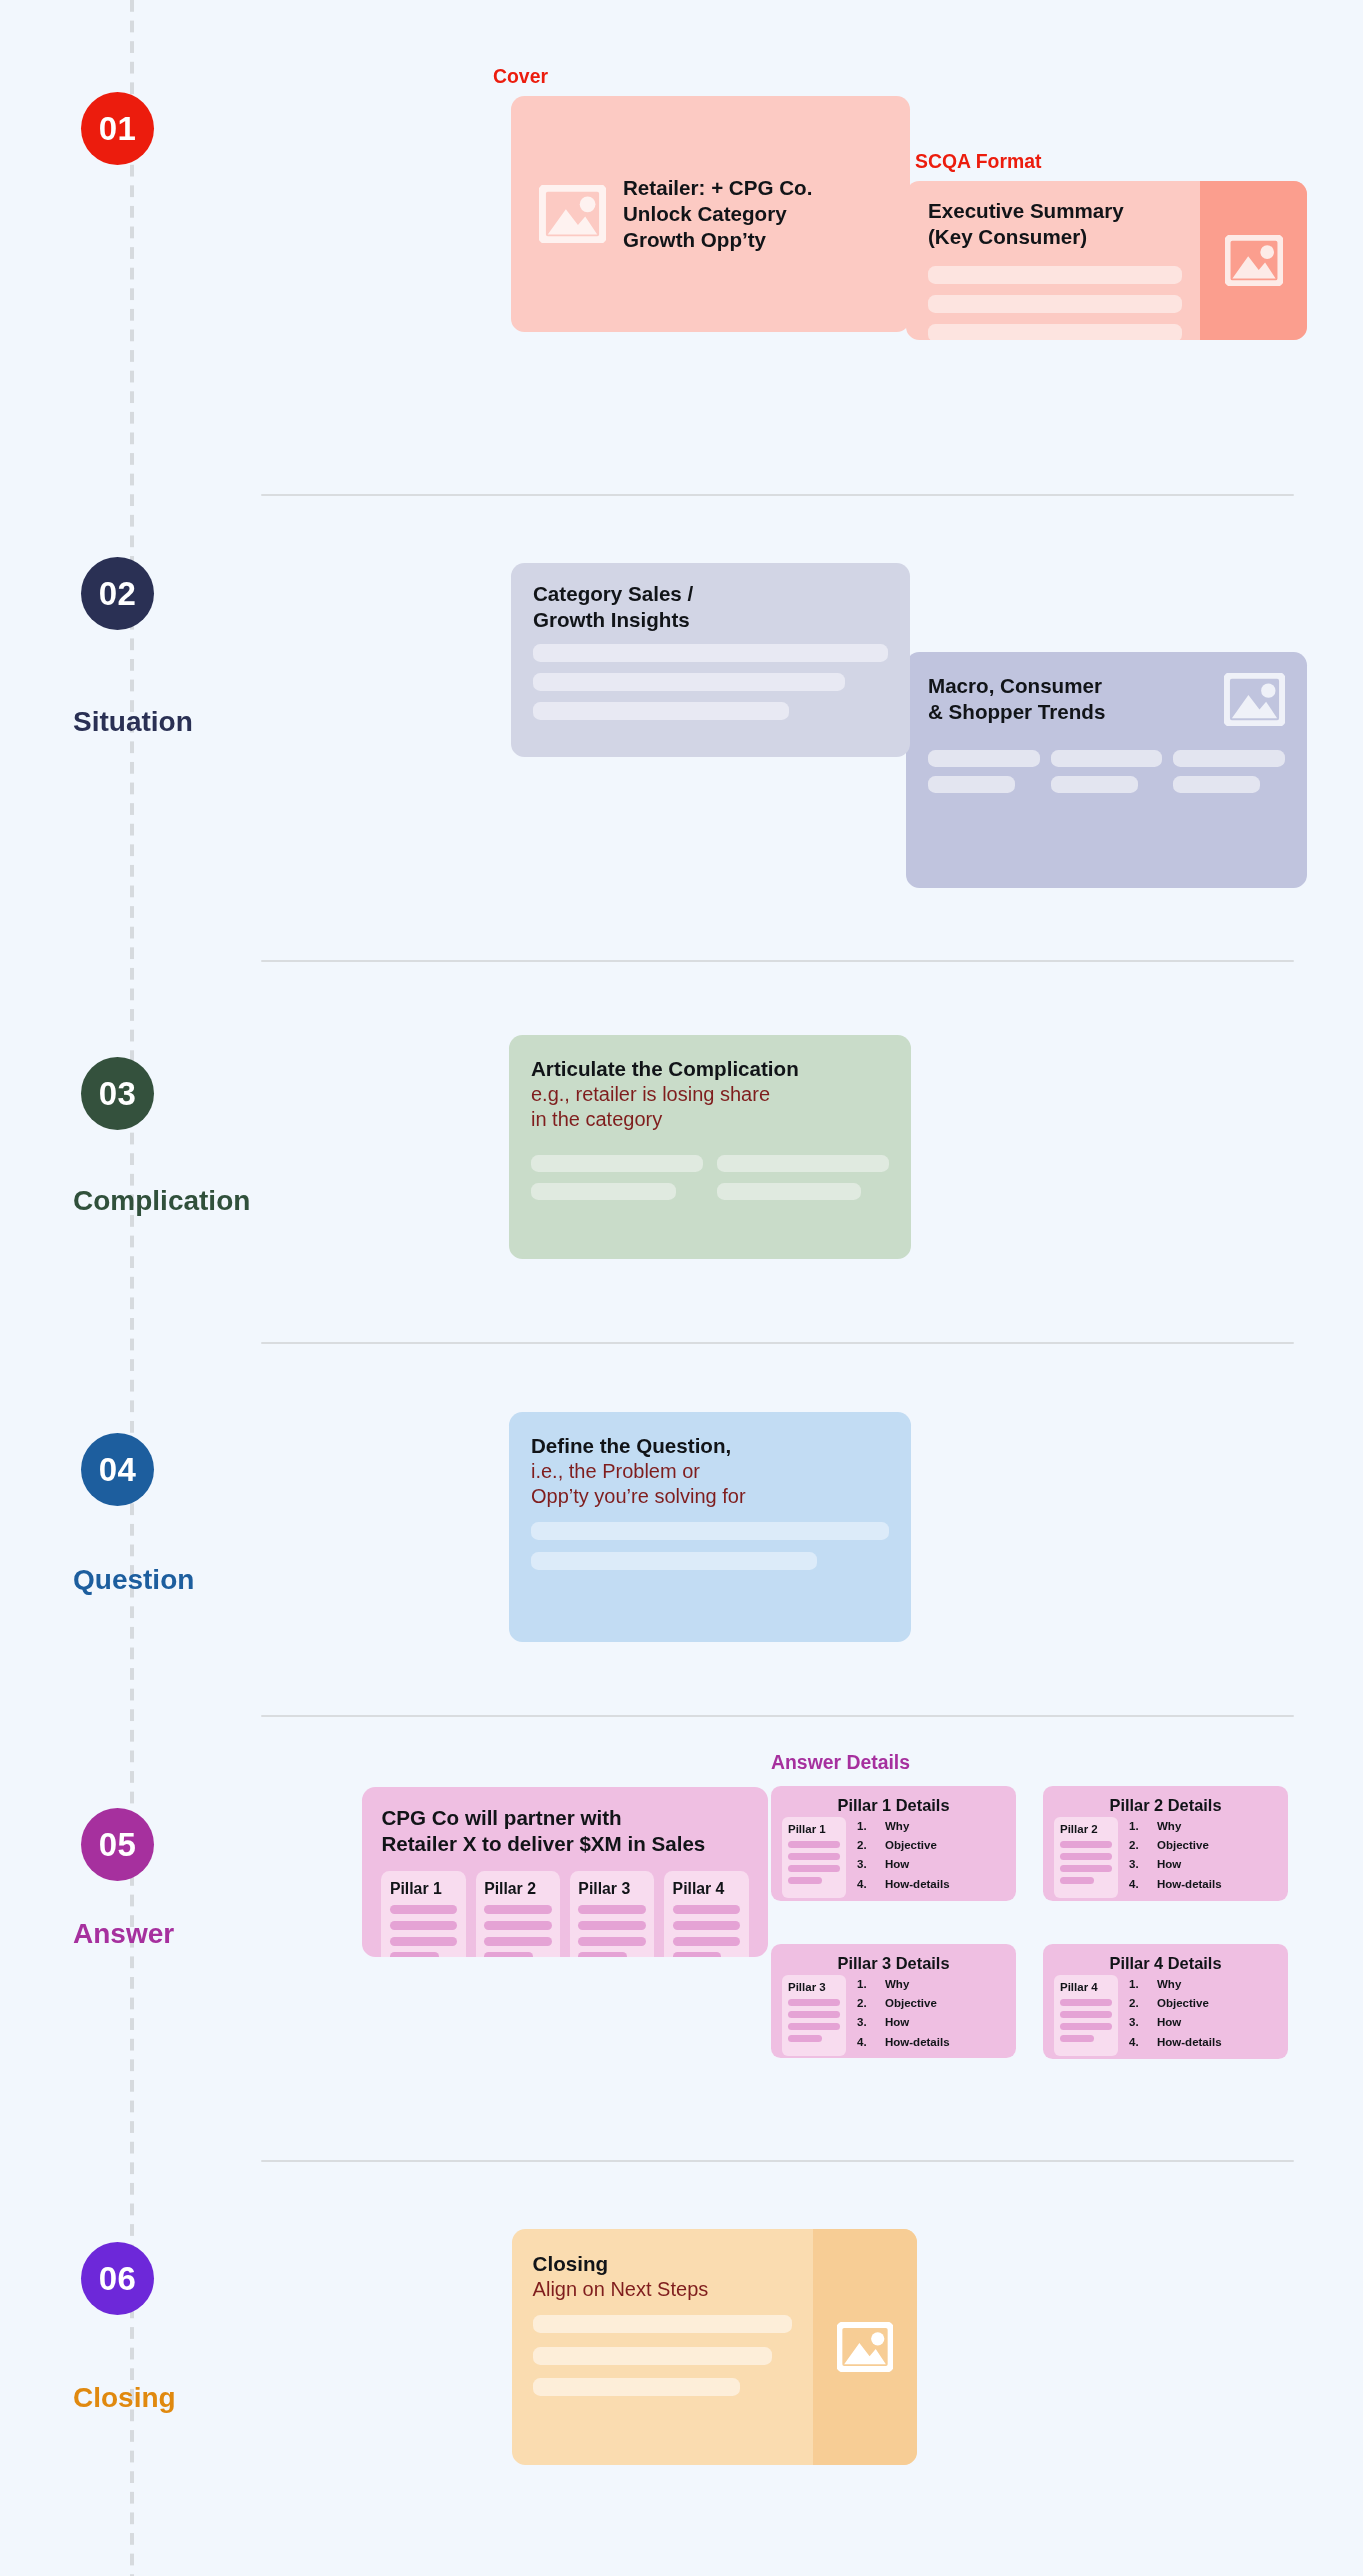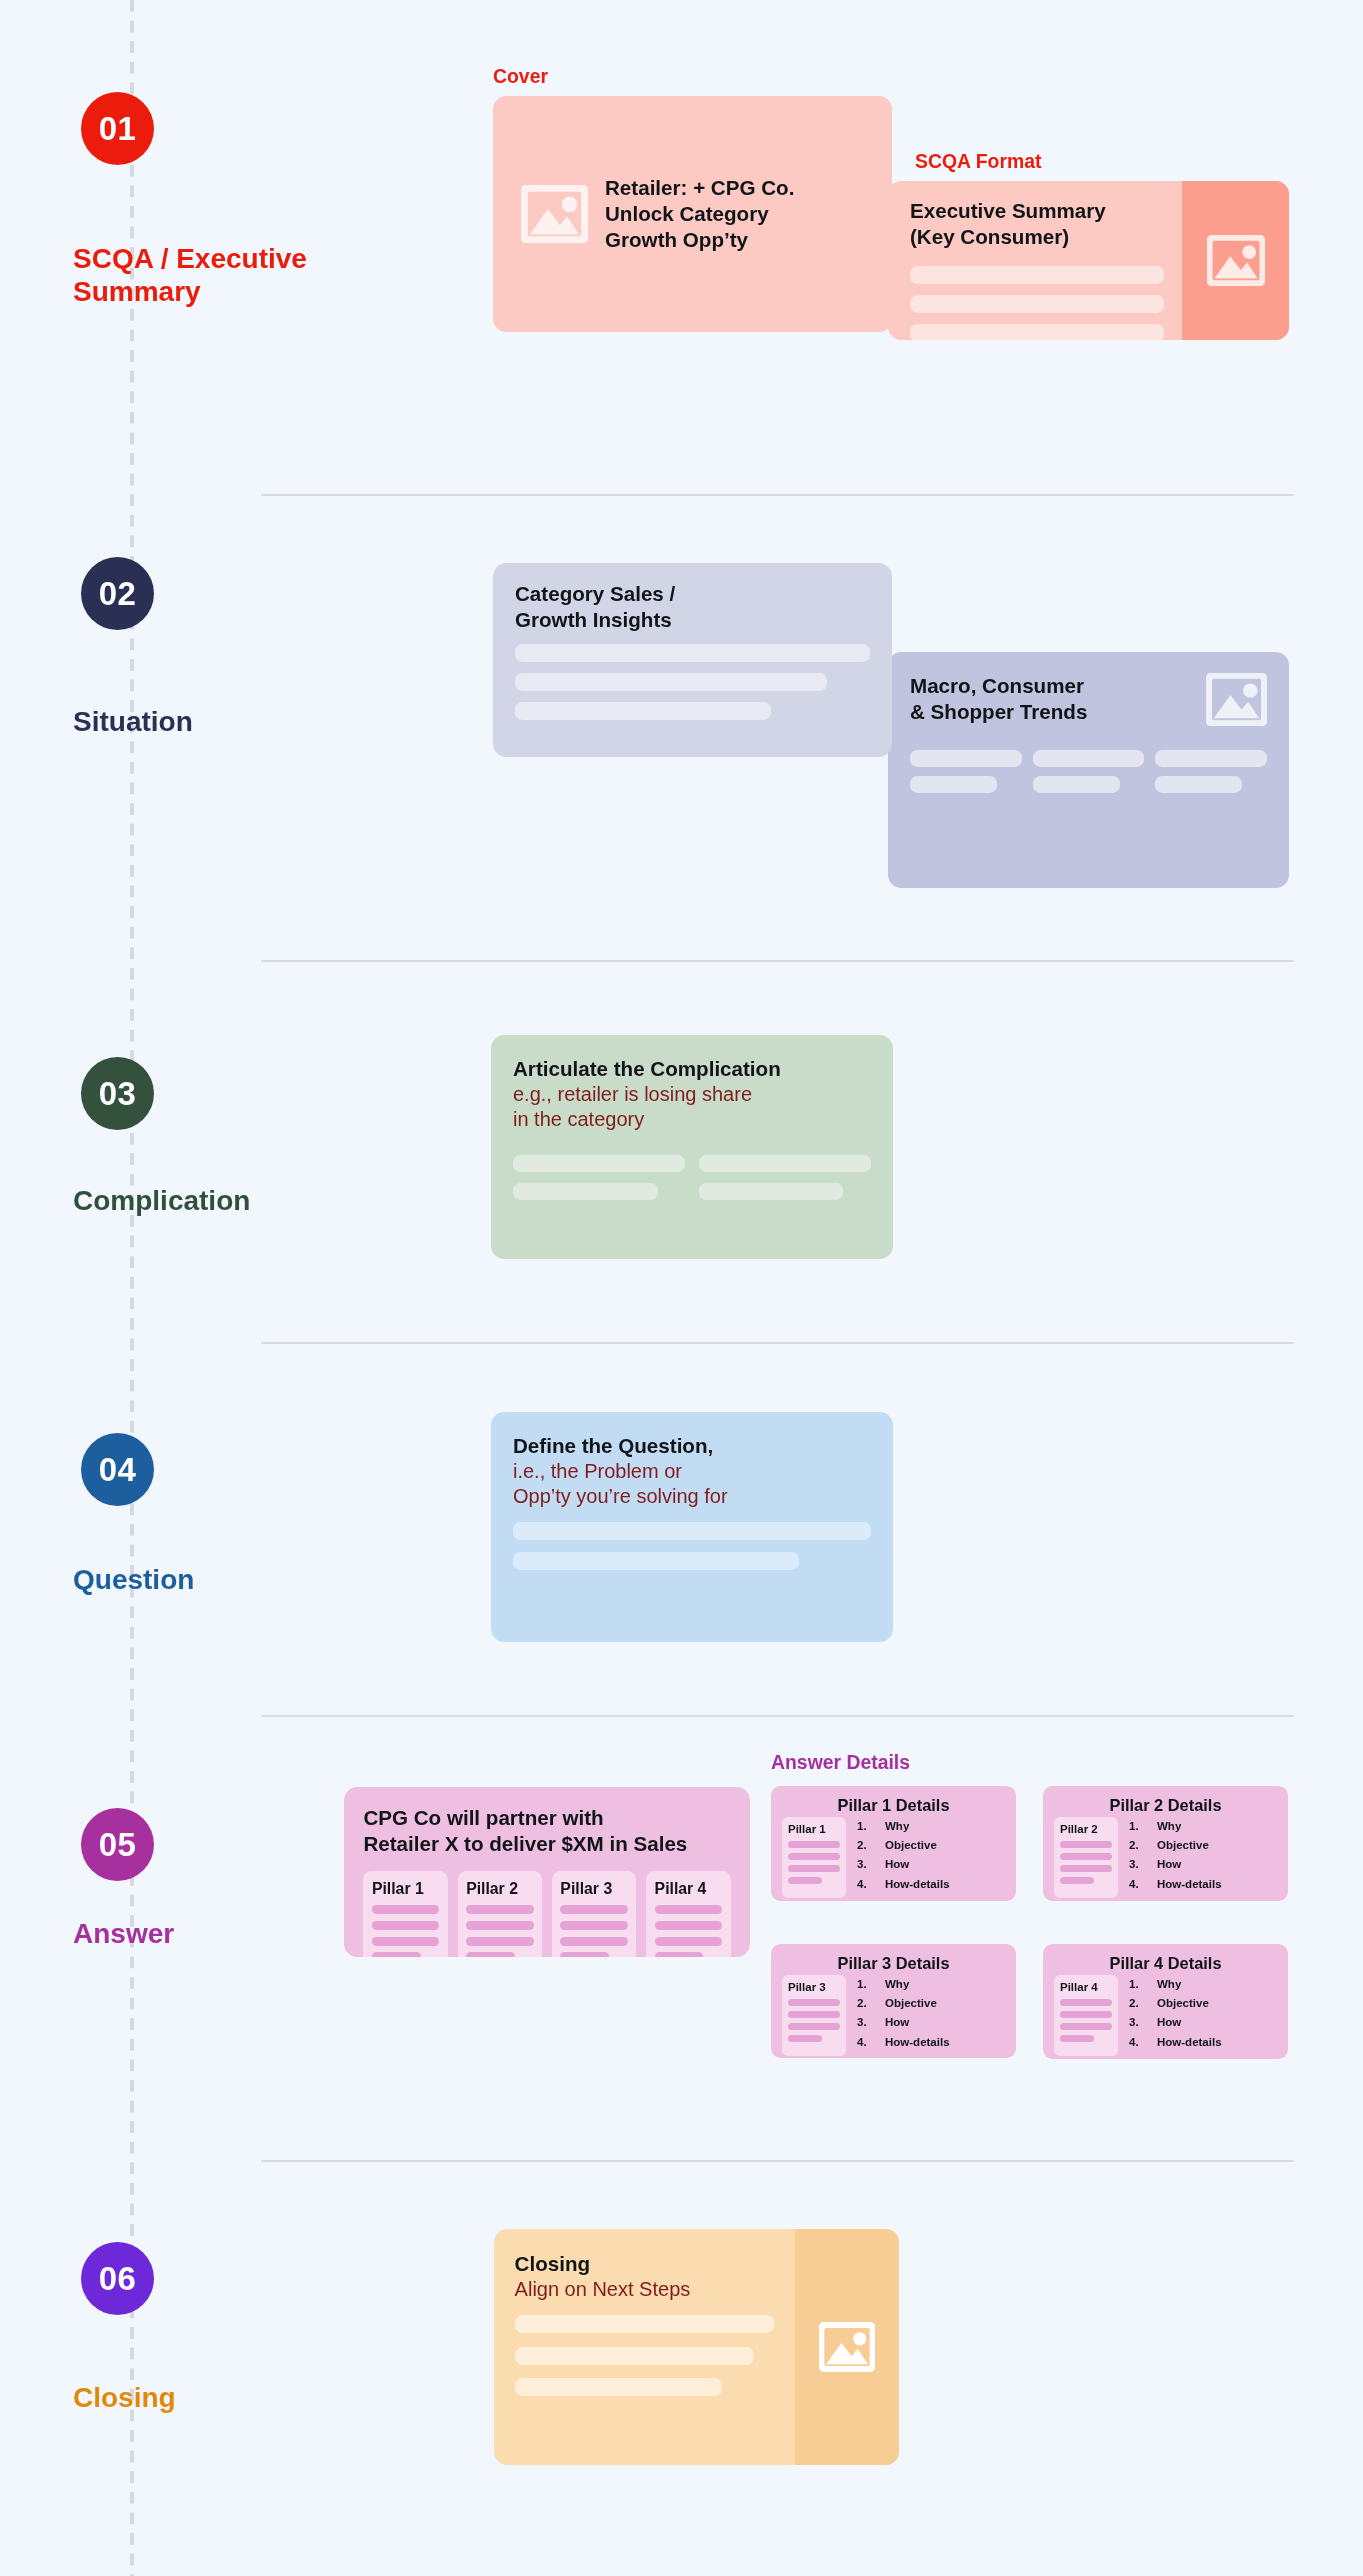--- a/index.html
+++ b/index.html
@@ -58,21 +58,21 @@
   
   .caption {
     position: absolute;
     font-size: 19.4px;
     font-weight: 700;
     white-space: nowrap;
     z-index: 6;
   }
 
   
-  .card { position: absolute; border-radius: 13.3px; overflow: hidden; }
+  .card { position: absolute; border-radius: 13.3px; overflow: hidden; margin-left: 18px; }
   .card-title {
     font-size: 20.6px;
     font-weight: 700;
     color: #111418;
     line-height: 1.26;
   }
   .card-sub {
     font-size: 20px;
     font-weight: 400;
     color: #7f1d1d;
@@ -189,21 +189,20 @@
 </head>
 <body>
 
 <div class="page">
 
   <div class="spine"></div>
 
   <div class="badge" id="badge-01">
     <span>01</span>
   </div>
-  <div class="step-label" id="label-01">SCQA / Executive Summary</div>
 
   <div class="caption" id="cap-cover">Cover</div>
 
   <div class="card" id="card-cover">
     <div class="imgbox">
       <svg class="imgicon" width="67" height="58" viewBox="0 0 110 96" aria-hidden="true">
         <rect x="4" y="4" width="102" height="88" rx="10" ry="10" fill="none" stroke="#fef2f0" stroke-width="14"></rect>
         <path d="M14 82 L44 40 L64 66 L76 52 L96 82 Z" fill="#fef2f0"></path>
         <circle cx="80" cy="32" r="13" fill="#fef2f0"></circle>
       </svg>

